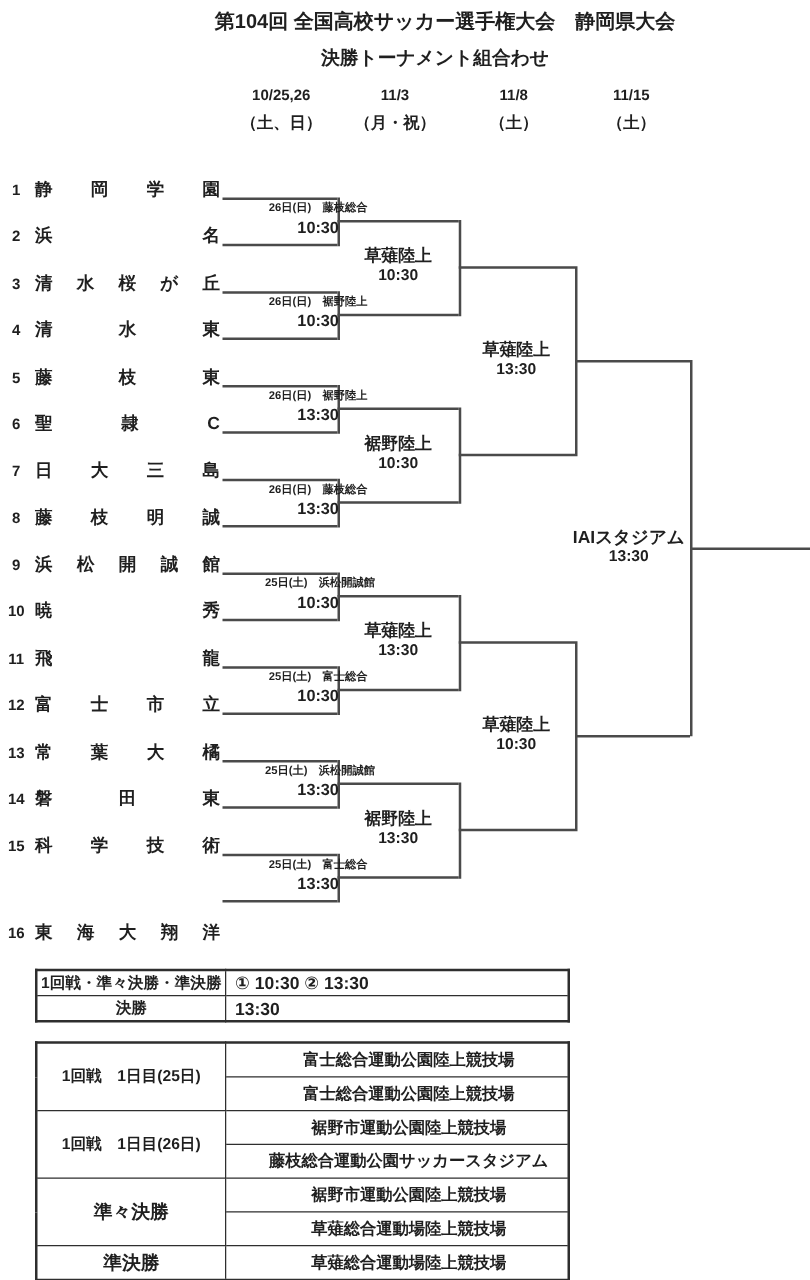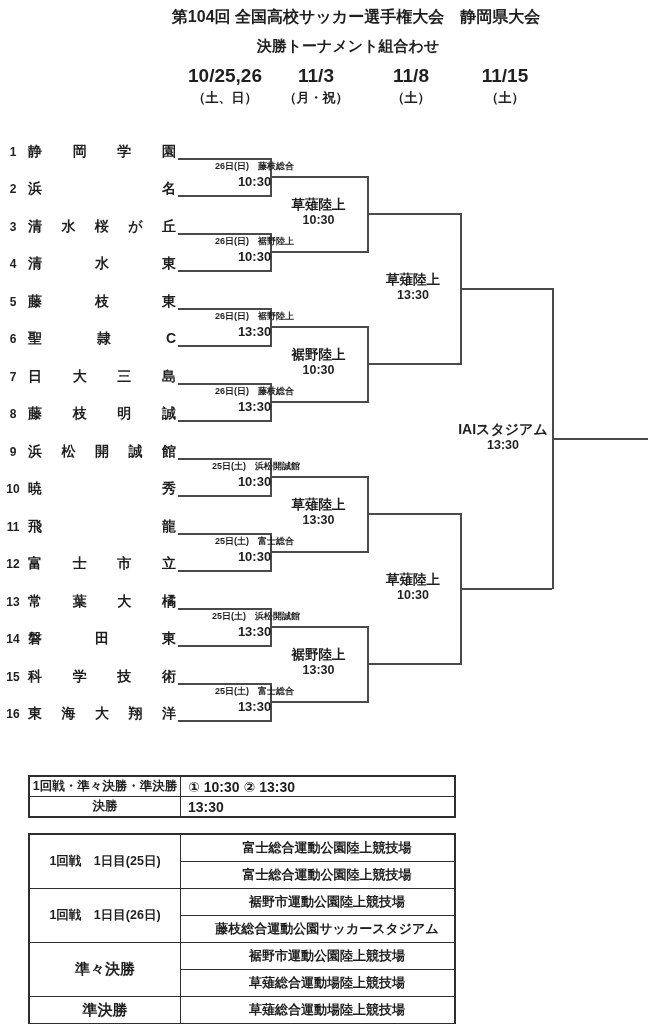--- a/index.html
+++ b/index.html
@@ -1,21 +1,21 @@
 <!DOCTYPE html>
 <html><head>
 <meta charset="utf-8">
 <style>
   html,body{margin:0;padding:0;background:#fff;}
   .page{position:relative;width:648px;height:1024px;background:#fff;overflow:hidden;
         font-family:"Liberation Sans","DejaVu Sans",sans-serif;font-weight:700;color:#1f1f1f;}
   .title{position:absolute;top:7px;left:356px;transform:translateX(-50%);font-size:16px;white-space:nowrap;}
   .subtitle{position:absolute;top:37px;left:348px;transform:translateX(-50%);font-size:15px;white-space:nowrap;}
   .datehead{position:absolute;top:68px;width:120px;text-align:center;}
-  .dh-date{font-size:19px;line-height:16px;}
+  .dh-date{font-size:12px;line-height:16px;}
   .dh-day{font-size:13px;line-height:16px;margin-top:6px;}
   .team{position:absolute;left:4px;width:172px;height:17px;display:flex;align-items:flex-end;}
   .seed{width:18px;text-align:center;font-size:12px;line-height:1;}
   .tname{flex:1;margin-left:6px;display:flex;justify-content:space-between;font-size:14px;line-height:1;}
   .hline{position:absolute;height:1.5px;background:#4a4a4a;}
   .vline{position:absolute;width:1.5px;background:#4a4a4a;}
   .r1note{position:absolute;left:182px;width:85px;text-align:center;margin-left:30px;}
   .r1note .note{font-size:9px;line-height:13px;white-space:nowrap;}
   .r1note .time{font-size:13px;line-height:18px;}
   .vlabel{position:absolute;text-align:center;white-space:nowrap;}
@@ -177,21 +177,21 @@
     </div>
   <div class="team" style="top:666px">
       <span class="seed">15</span>
       <span class="tname">
         <span>科</span>
         <span>学</span>
         <span>技</span>
         <span>術</span>
       </span>
     </div>
-  <div class="team" style="top:703px">
+  <div class="team" style="top:735px">
       <span class="seed">16</span>
       <span class="tname">
         <span>東</span>
         <span>海</span>
         <span>大</span>
         <span>翔</span>
         <span>洋</span>
       </span>
     </div>
 

